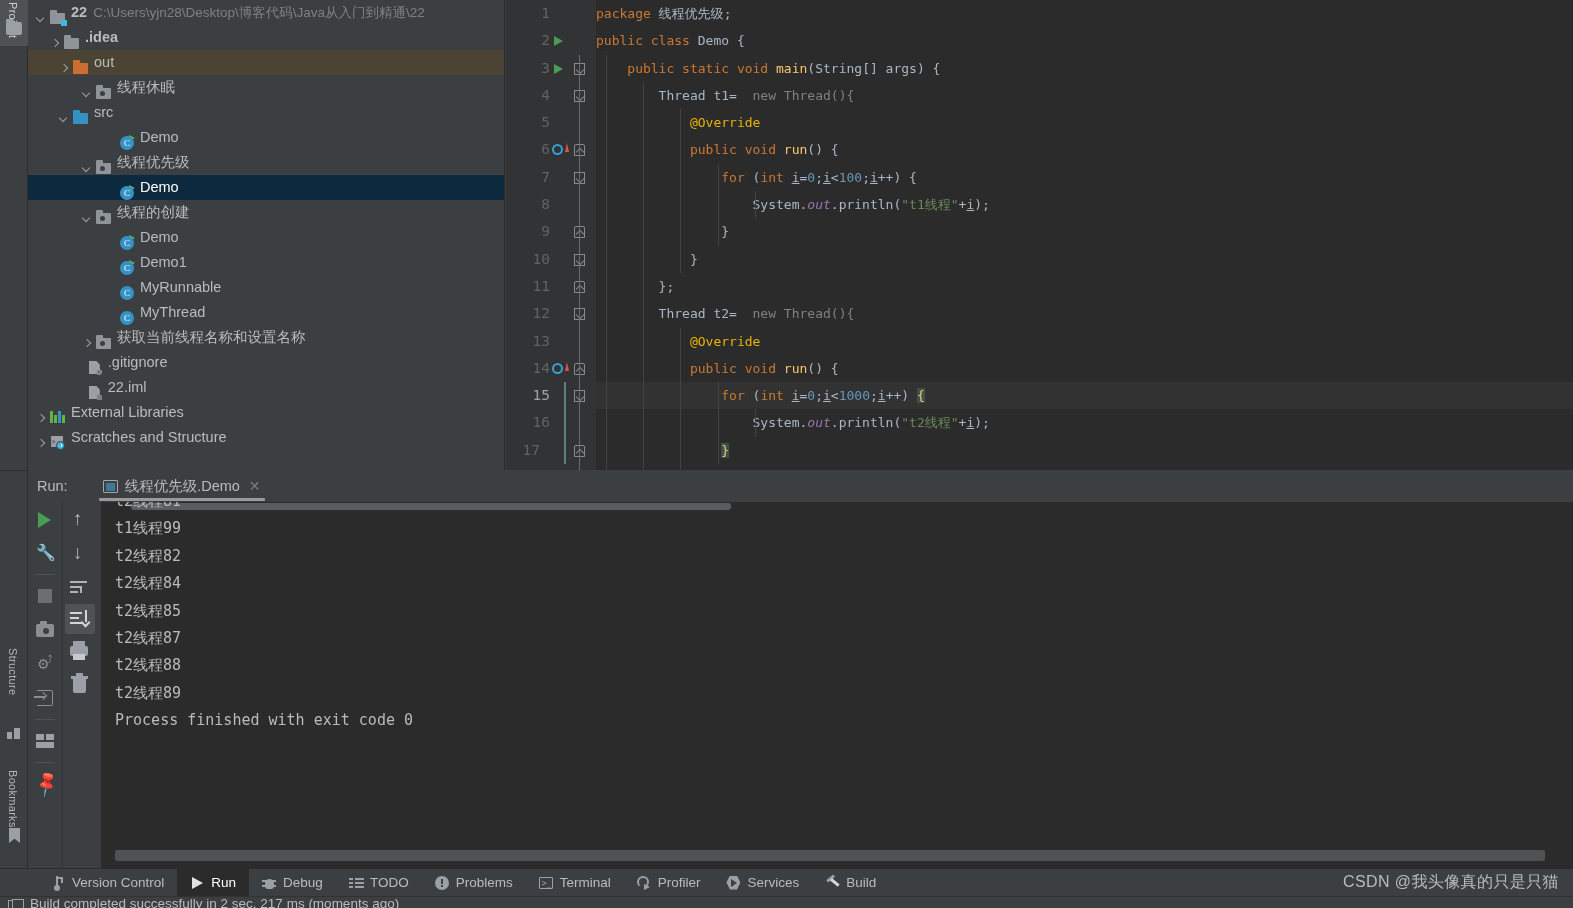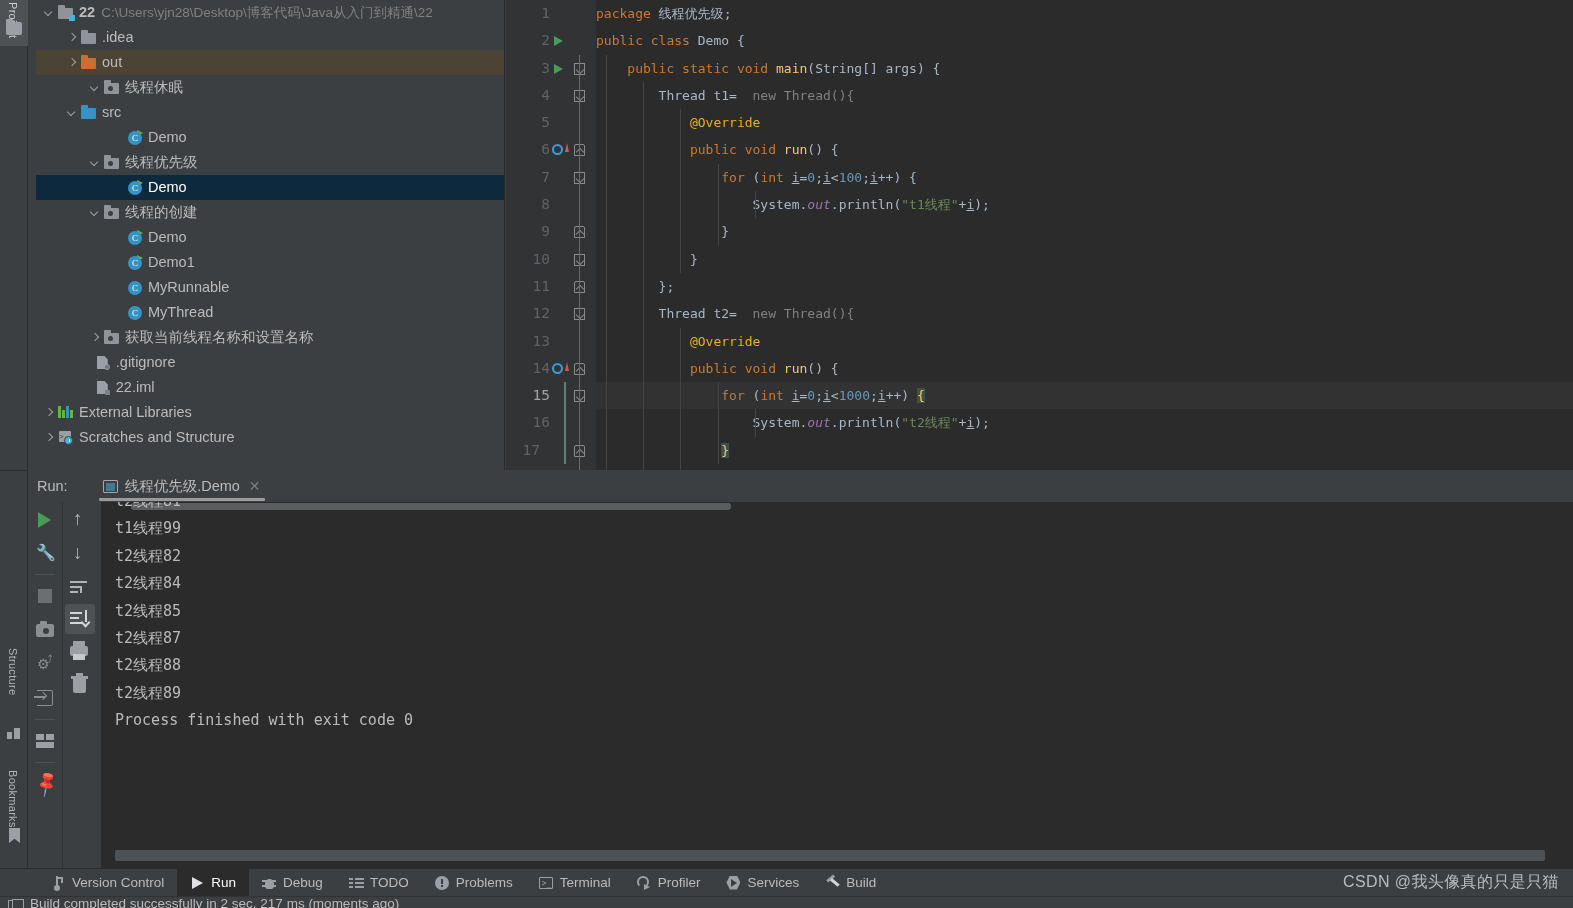--- a/index.html
+++ b/index.html
@@ -44,21 +44,21 @@
     clip-path: polygon(0 0,100% 0,100% 100%,50% 72%,0 100%);}
 
   
   .tree {
     position: absolute; left: 28px; top: 0; width: 477px; height: 470px;
     background: #3c3f41; overflow: hidden; border-right: 1px solid #2b2b2b;
   }
   .tree-row {
     position: relative; height: 25px; line-height: 25px;
     font-size: 14.5px; color: #bbbbbb; white-space: nowrap;
-    display: flex; align-items: center; cursor: default; margin-left: 8px;
+    display: flex; align-items: flex-end; cursor: default;
   }
   .tree-row.hl-out  { background: #4b4334; }
   .tree-row.hl-sel  { background: #0d293e; }
   .tree-row.hl-sel .lbl { color: #ffffff; }
   .arrow {
     width: 13px; height: 13px; flex: 0 0 13px; position: relative; margin-right: 2px;
   }
   .arrow.r:before {
     content:""; position:absolute; left:4px; top:3px;
     width:5px;height:5px;border-right:1.6px solid #9aa0a6;border-bottom:1.6px solid #9aa0a6;
@@ -262,21 +262,21 @@
 
   <div class="tree" id="tree">
       <div class="tree-row" style="padding-left: 6px;">
         <span class="arrow d"></span>
         <span class="ticon folder gray">
           <span style="position: absolute; right: -1px; bottom: -1px; width: 6px; height: 6px; background: rgb(64, 182, 224);"></span>
         </span>
         <span class="tree-name-bold">22</span>
         <span class="tree-path">C:\Users\yjn28\Desktop\博客代码\Java从入门到精通\22</span>
       </div>
-      <div class="tree-row" style="padding-left: 29px;">
+      <div class="tree-row" style="padding-left: 20px; font-weight: bold;">
         <span class="arrow r"></span>
         <span class="ticon folder gray"></span>
         <span class="lbl">.idea</span>
       </div>
       <div class="tree-row hl-out" style="padding-left: 29px;">
         <span class="arrow r"></span>
         <span class="ticon folder orange"></span>
         <span class="lbl">out</span>
       </div>
       <div class="tree-row" style="padding-left: 52px;">

